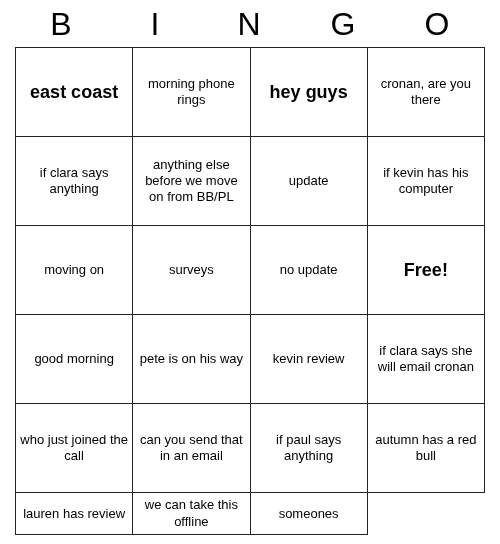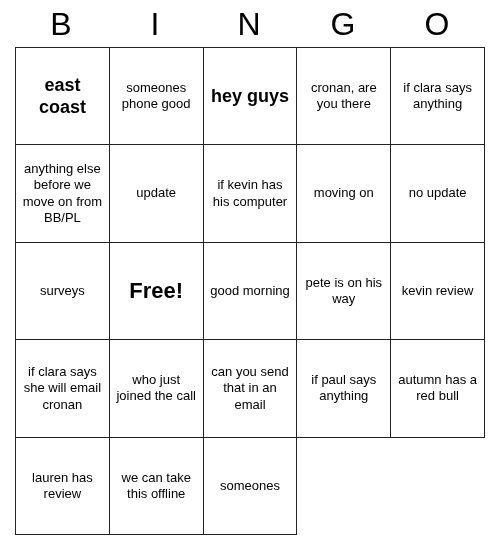--- a/index.html
+++ b/index.html
@@ -21,71 +21,71 @@
       font-size: 32px;
       font-weight: normal;
       letter-spacing: 2px;
     }
     #bingo-title span {
       flex: 1;
       text-align: center;
     }
     #bingo-grid {
       display: grid;
-      grid-template-columns: repeat(5, 1fr);
+      grid-template-columns: repeat(4, 1fr);
       grid-template-rows: repeat(5, 1fr);
       width: 470px;
       height: 488px;
       border-left: 1.5px solid #222;
       border-top: 1.5px solid #222;
     }
     .cell {
       border-right: 1.5px solid #222;
       border-bottom: 1.5px solid #222;
       display: flex;
       align-items: center;
       justify-content: center;
       text-align: center;
       padding: 4px;
       font-size: 13px;
       line-height: 1.25;
       word-break: break-word;
     }
     .cell.free {
       font-weight: bold;
-      font-size: 22px;
+      font-size: 18px;
     }
     .cell.large-text {
       font-size: 18px;
       font-weight: bold;
     }
   </style>
 </head>
 <body>
 
 <div id="bingo-title">
 <span>B</span>
     <span>I</span>
     <span>N</span>
     <span>G</span>
     <span>O</span>
   </div>
 
 <div id="bingo-grid">
 <div class="cell large-text">east coast</div>
-    <div class="cell">someones phone good</div>
+    <div class="cell">morning phone rings</div>
     <div class="cell large-text">hey guys</div>
     <div class="cell">cronan, are you there</div>
     <div class="cell">if clara says anything</div>
     <div class="cell">anything else before we move on from BB/PL</div>
     <div class="cell">update</div>
     <div class="cell">if kevin has his computer</div>
     <div class="cell">moving on</div>
+    <div class="cell">surveys</div>
     <div class="cell">no update</div>
-    <div class="cell">surveys</div>
     <div class="cell free">Free!</div>
     <div class="cell">good morning</div>
     <div class="cell">pete is on his way</div>
     <div class="cell">kevin review</div>
     <div class="cell">if clara says she will email cronan</div>
     <div class="cell">who just joined the call</div>
     <div class="cell">can you send that in an email</div>
     <div class="cell">if paul says anything</div>
     <div class="cell">autumn has a red bull</div>
     <div class="cell">lauren has review</div>

